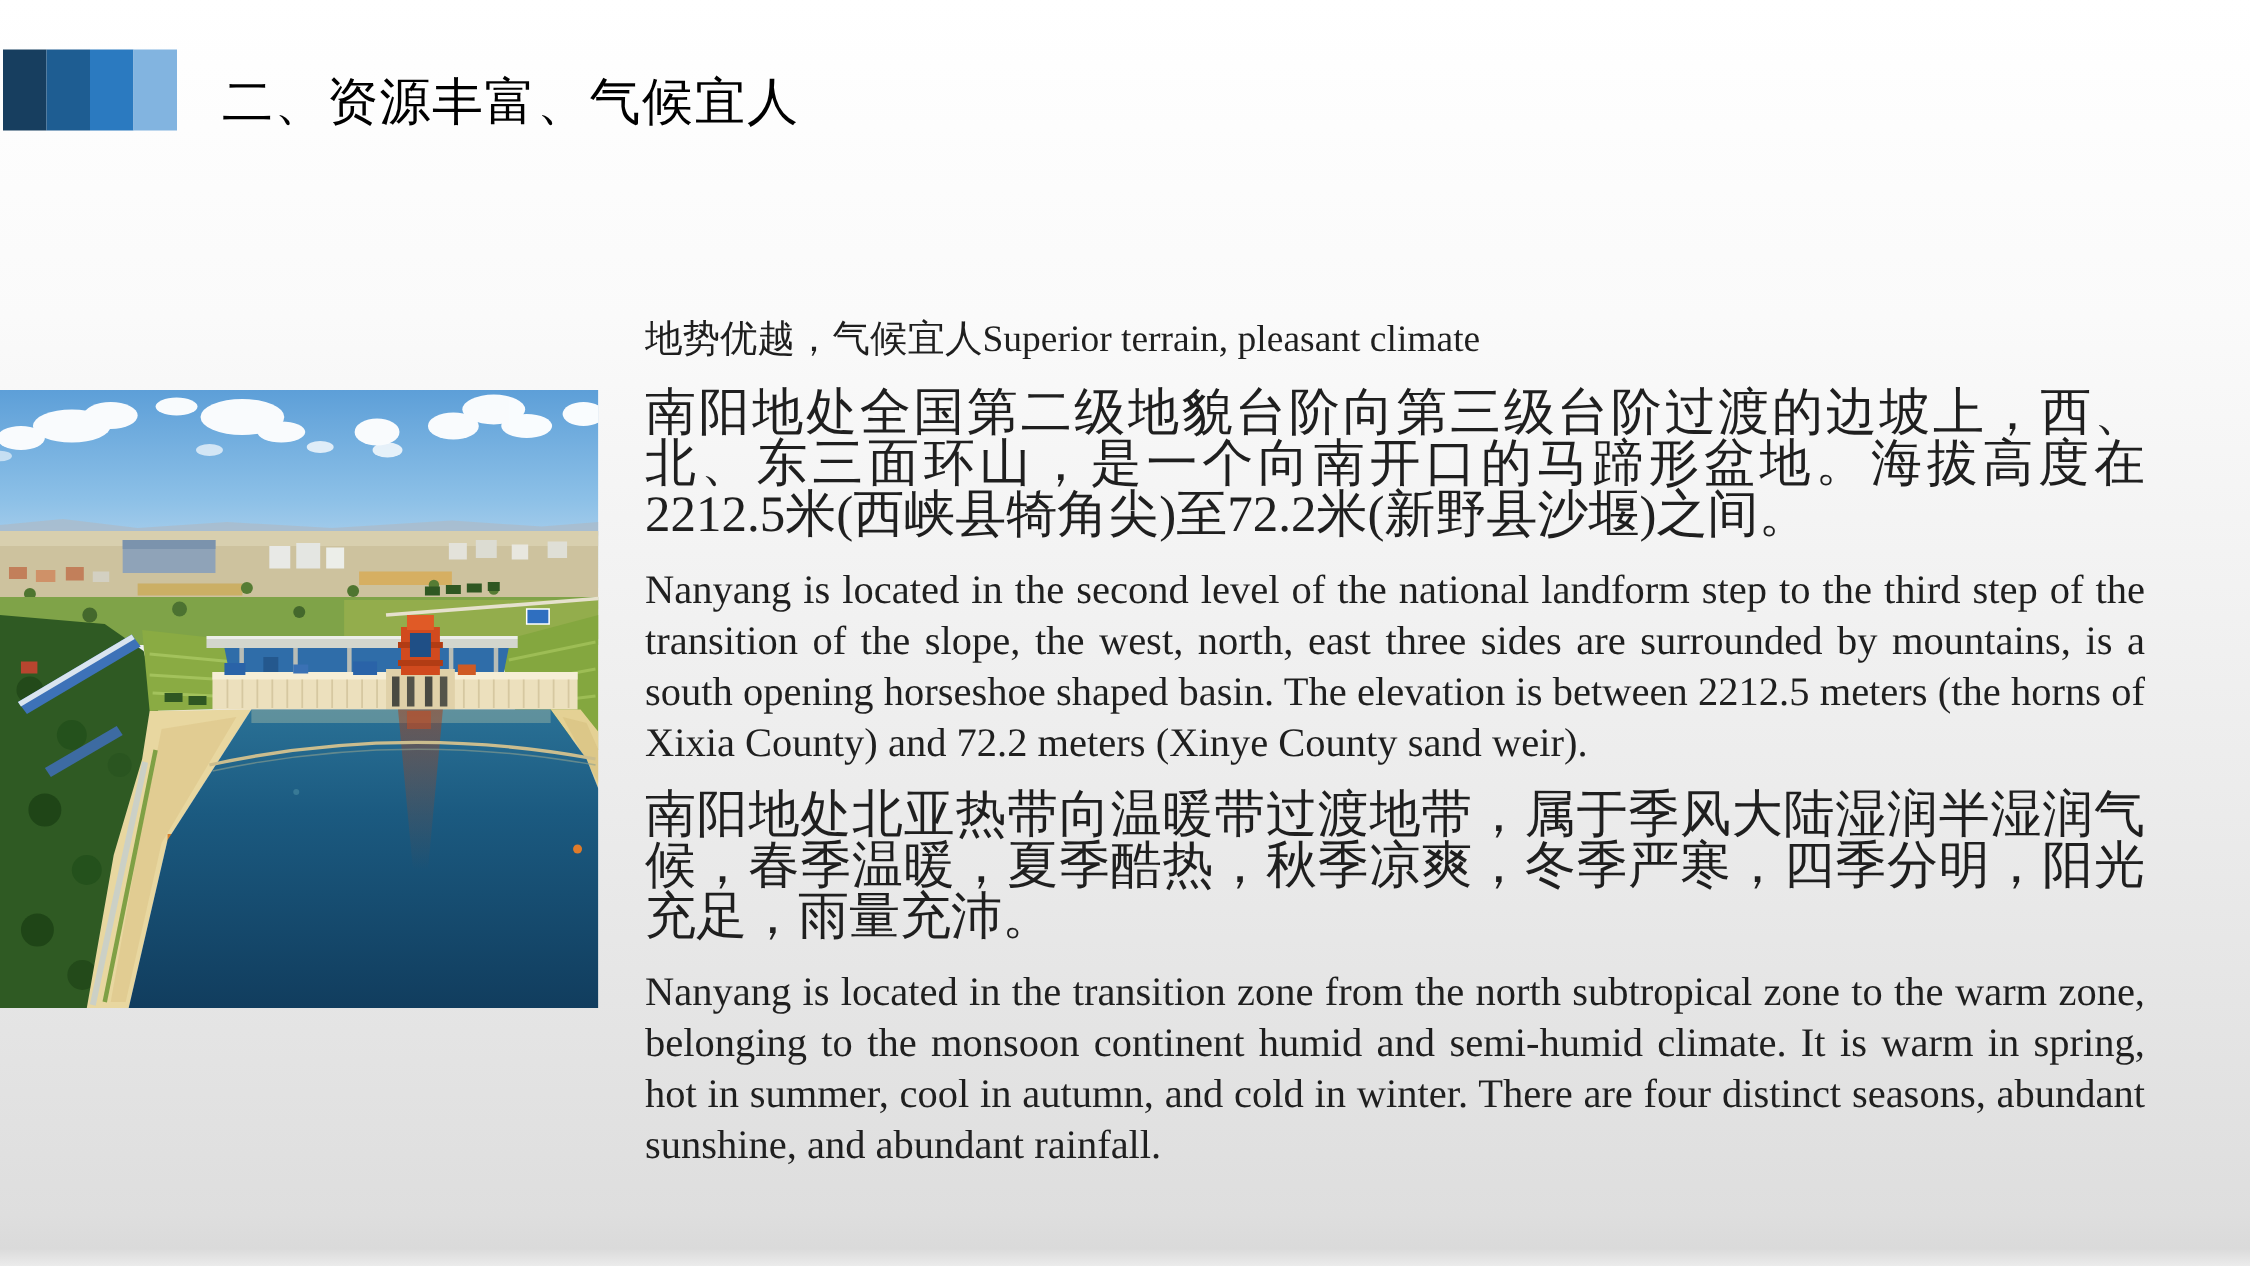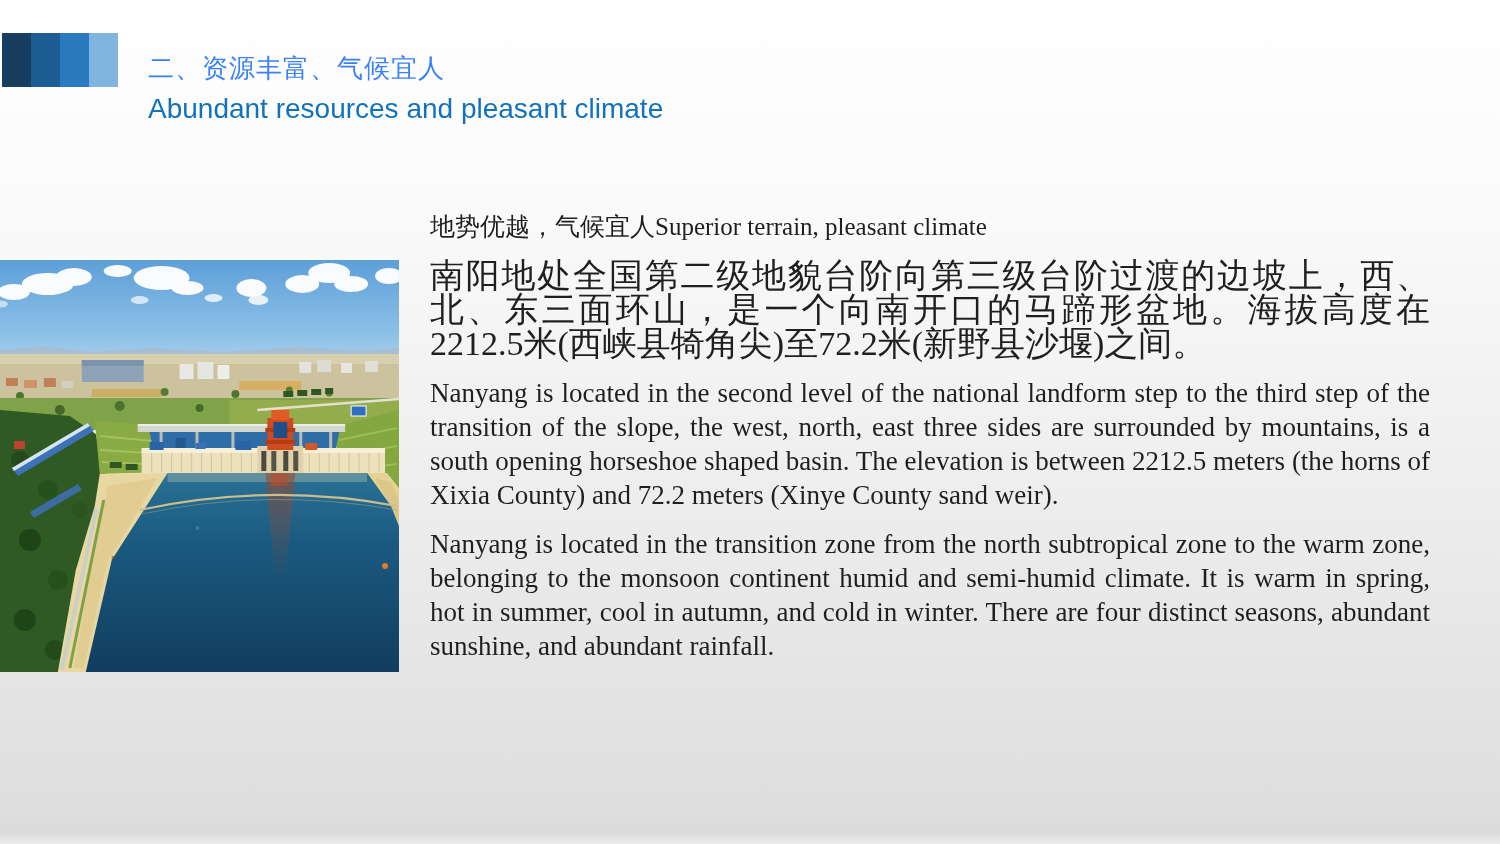--- a/index.html
+++ b/index.html
@@ -20,21 +20,21 @@
     display: flex;
   }
   .accent-bar span { flex: 1 1 0; height: 100%; }
   .seg-1 { background: #173e5f; }
   .seg-2 { background: #1e5d92; }
   .seg-3 { background: #2b7ac0; }
   .seg-4 { background: #82b4e0; }
 
   .header-titles { position: absolute; left: 148px; top: 50px; }
   .title-zh {
-    font-size: 26px; font-weight: 400; color: #3b82f6;
+    font-size: 34px; font-weight: 400; color: #000000;
     letter-spacing: 1px; line-height: 38px;
     font-family: "Liberation Serif", "DejaVu Serif", serif;
   }
   .title-en {
     font-size: 28px; font-weight: 400; color: #1273bb;
     line-height: 34px; margin-top: 4px;
     font-family: "Liberation Sans", "DejaVu Sans", sans-serif;
   }
 
   
@@ -59,21 +59,20 @@
 
 <div class="accent-bar">
   <span class="seg-1"></span>
   <span class="seg-2"></span>
   <span class="seg-3"></span>
   <span class="seg-4"></span>
 </div>
 
 <header class="header-titles">
   <div class="title-zh">二、资源丰富、气候宜人</div>
-  <div class="title-en">Abundant resources and pleasant climate</div>
 </header>
 
 <figure class="photo" aria-label="aerial-view-canal-headworks-dam-and-reservoir">
   <svg viewBox="0 0 400 412" preserveAspectRatio="none">
     <defs>
       <linearGradient id="sky" x1="0" y1="0" x2="0" y2="1">
         <stop offset="0" stop-color="#5d9fd8"></stop>
         <stop offset="0.55" stop-color="#8cc0e7"></stop>
         <stop offset="1" stop-color="#c4dcf0"></stop>
       </linearGradient>
@@ -240,14 +239,15 @@
       <circle cx="386" cy="306" r="3" fill="#e07b2a"></circle>
       <circle cx="198" cy="268" r="2" fill="#3f7f9a" opacity="0.8"></circle>
     </g>
   </svg>
 </figure>
 
 <main class="text-col">
   <p class="lead">地势优越，气候宜人Superior terrain, pleasant climate</p>
   <p class="zh">南阳地处全国第二级地貌台阶向第三级台阶过渡的边坡上，西、北、东三面环山，是一个向南开口的马蹄形盆地。海拔高度在2212.5米(西峡县犄角尖)至72.2米(新野县沙堰)之间。</p>
   <p class="en">Nanyang is located in the second level of the national landform step to the third step of the transition of the slope, the west, north, east three sides are surrounded by mountains, is a south opening horseshoe shaped basin. The elevation is between 2212.5 meters (the horns of Xixia County) and 72.2 meters (Xinye County sand weir).</p>
+  <p class="zh">南阳地处北亚热带向温暖带过渡地带，属于季风大陆湿润半湿润气候，春季温暖，夏季酷热，秋季凉爽，冬季严寒，四季分明，阳光充足，雨量充沛。</p>
   <p class="en">Nanyang is located in the transition zone from the north subtropical zone to the warm zone, belonging to the monsoon continent humid and semi-humid climate. It is warm in spring, hot in summer, cool in autumn, and cold in winter. There are four distinct seasons, abundant sunshine, and abundant rainfall.</p>
 </main>
 
 </body></html>

